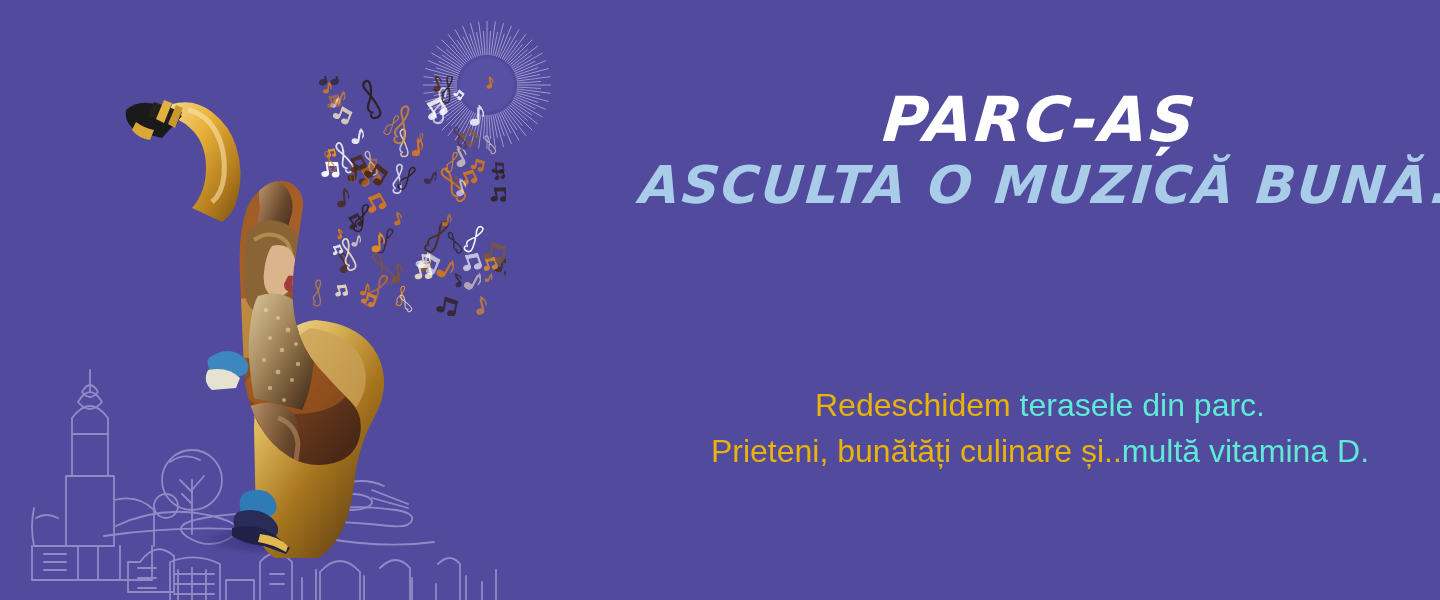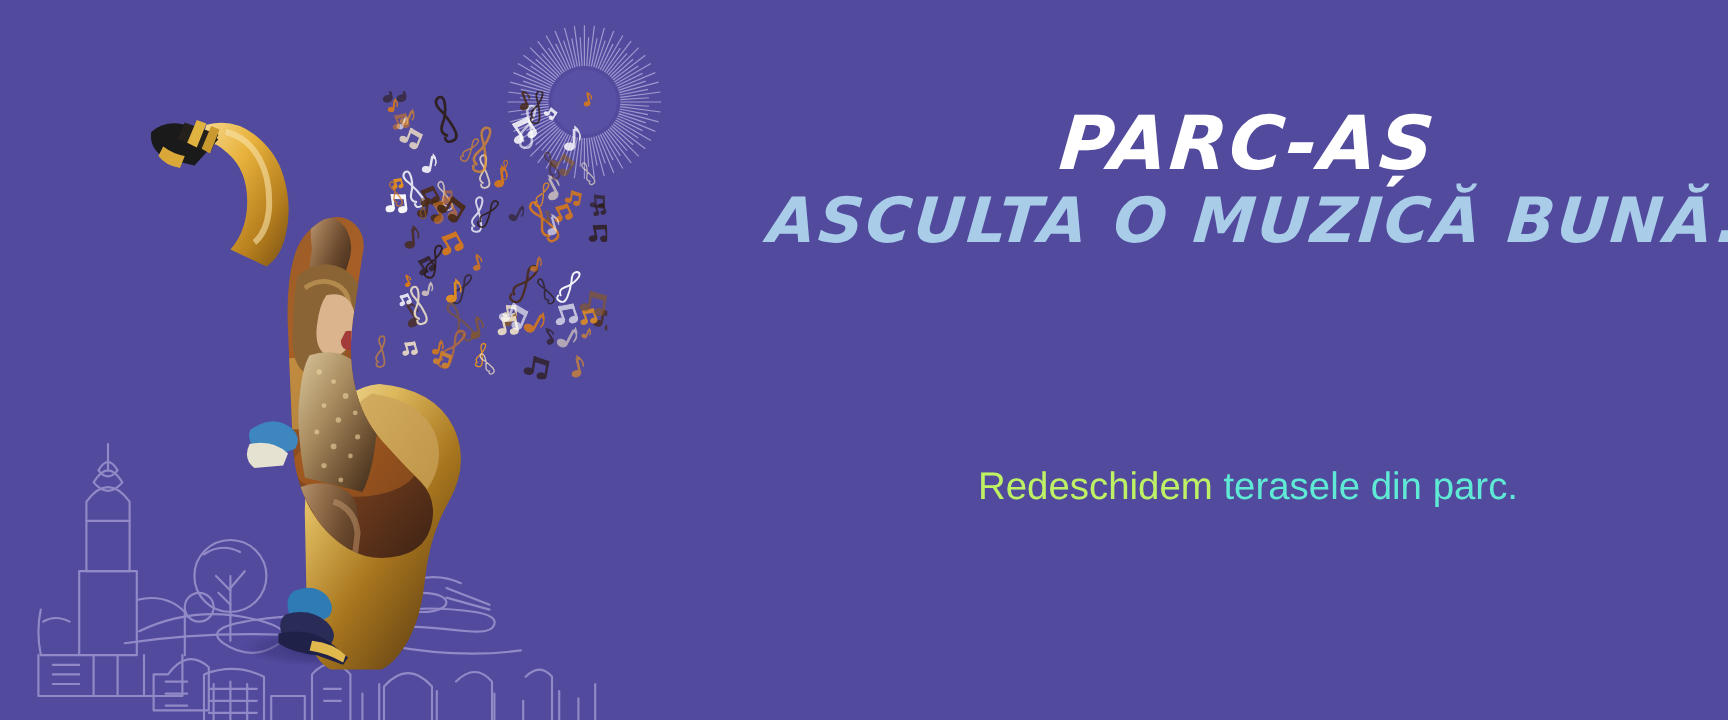--- a/index.html
+++ b/index.html
@@ -80,21 +80,21 @@
     width:800px;
     text-align:center;
   }
   .body-line {
     font-family:"Liberation Sans Narrow","Liberation Sans", sans-serif;
     font-size:32px;
     line-height:1.45;
     letter-spacing:0px;
     white-space:nowrap;
   }
-  .t-blue  { color:#bef264; }
+  .t-blue  { color:#eab308; }
   .t-white { color:#5eead4; }
 </style>
 </head>
 <body>
 
 <div id="banner">
 
   <div id="artwork">
 
     <svg id="skyline" viewBox="0 0 600 260">
@@ -850,16 +850,19 @@
 
     <div class="headline-wrap">
       <div class="headline1">PARC-AȘ</div>
       <div class="headline2">ASCULTA O MUZICĂ BUNĂ...</div>
     </div>
 
     <div class="body-wrap">
       <div class="body-line">
         <span class="t-blue">Redeschidem </span><span class="t-white">terasele din parc.</span>
       </div>
+      <div class="body-line">
+        <span class="t-blue">Prieteni, bunătăți culinare și..</span><span class="t-white">multă vitamina D.</span>
+      </div>
     </div>
 
   </div>
 </div>
 
 </body></html>

